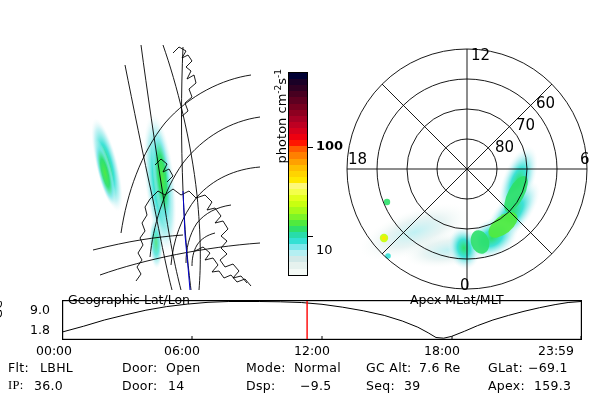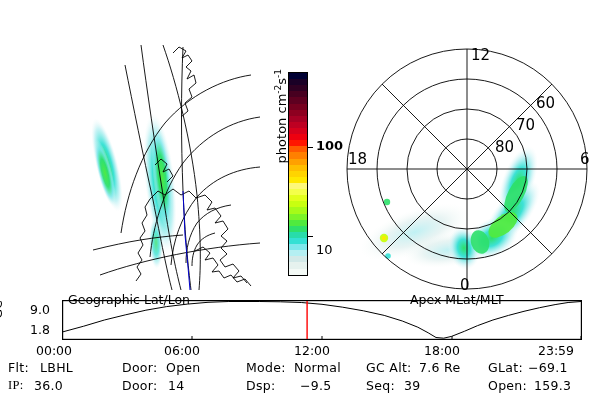--- a/index.html
+++ b/index.html
@@ -287,15 +287,15 @@
   <span class="f-cell frow1" style="left:528px;">−69.1</span>
 
   <span class="f-cell frow2" style="left:8px;font-family:Liberation Serif, serif;">IP:</span>
   <span class="f-cell frow2" style="left:34px;">36.0</span>
   <span class="f-cell frow2" style="left:122px;">Door:</span>
   <span class="f-cell frow2" style="left:168px;">14</span>
   <span class="f-cell frow2" style="left:246px;">Dsp:</span>
   <span class="f-cell frow2" style="left:300px;">−9.5</span>
   <span class="f-cell frow2" style="left:366px;">Seq:</span>
   <span class="f-cell frow2" style="left:404px;">39</span>
-  <span class="f-cell frow2" style="left:488px;">Open:</span>
+  <span class="f-cell frow2" style="left:488px;">Apex:</span>
   <span class="f-cell frow2" style="left:534px;">159.3</span>
 </div>
 
 </body></html>

